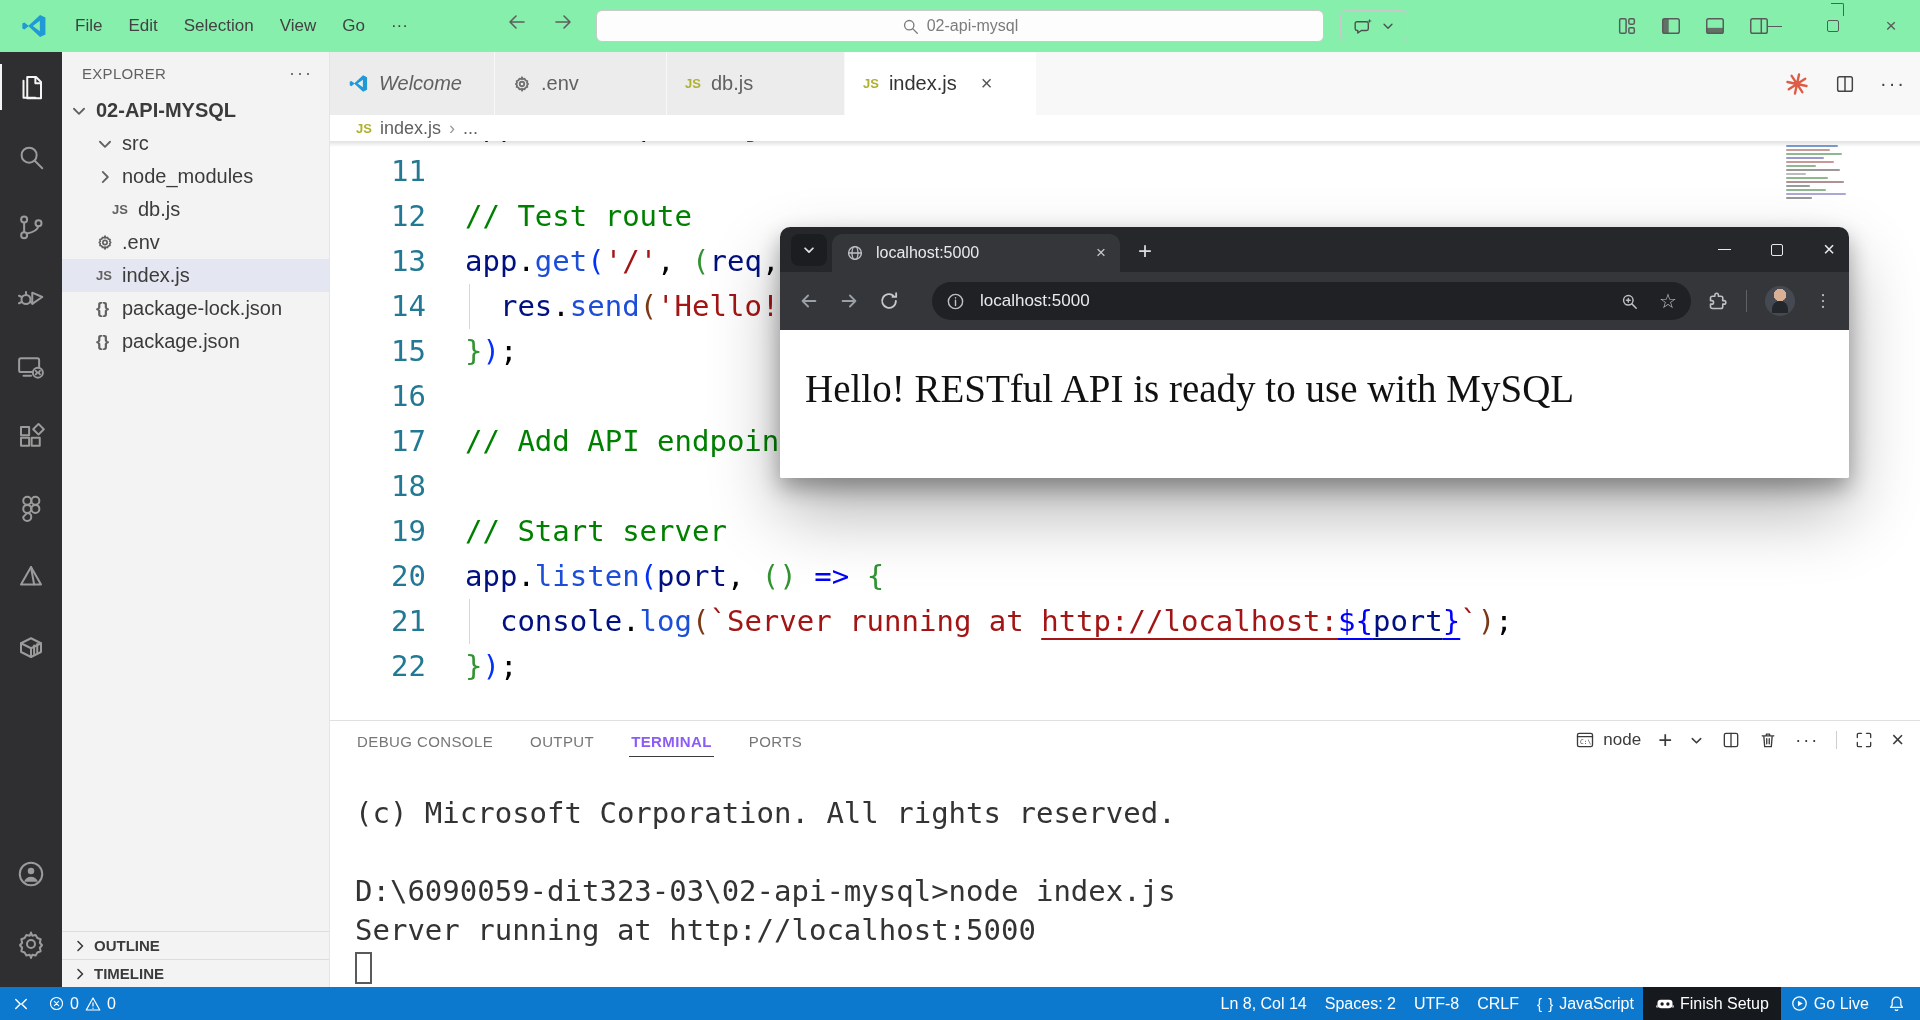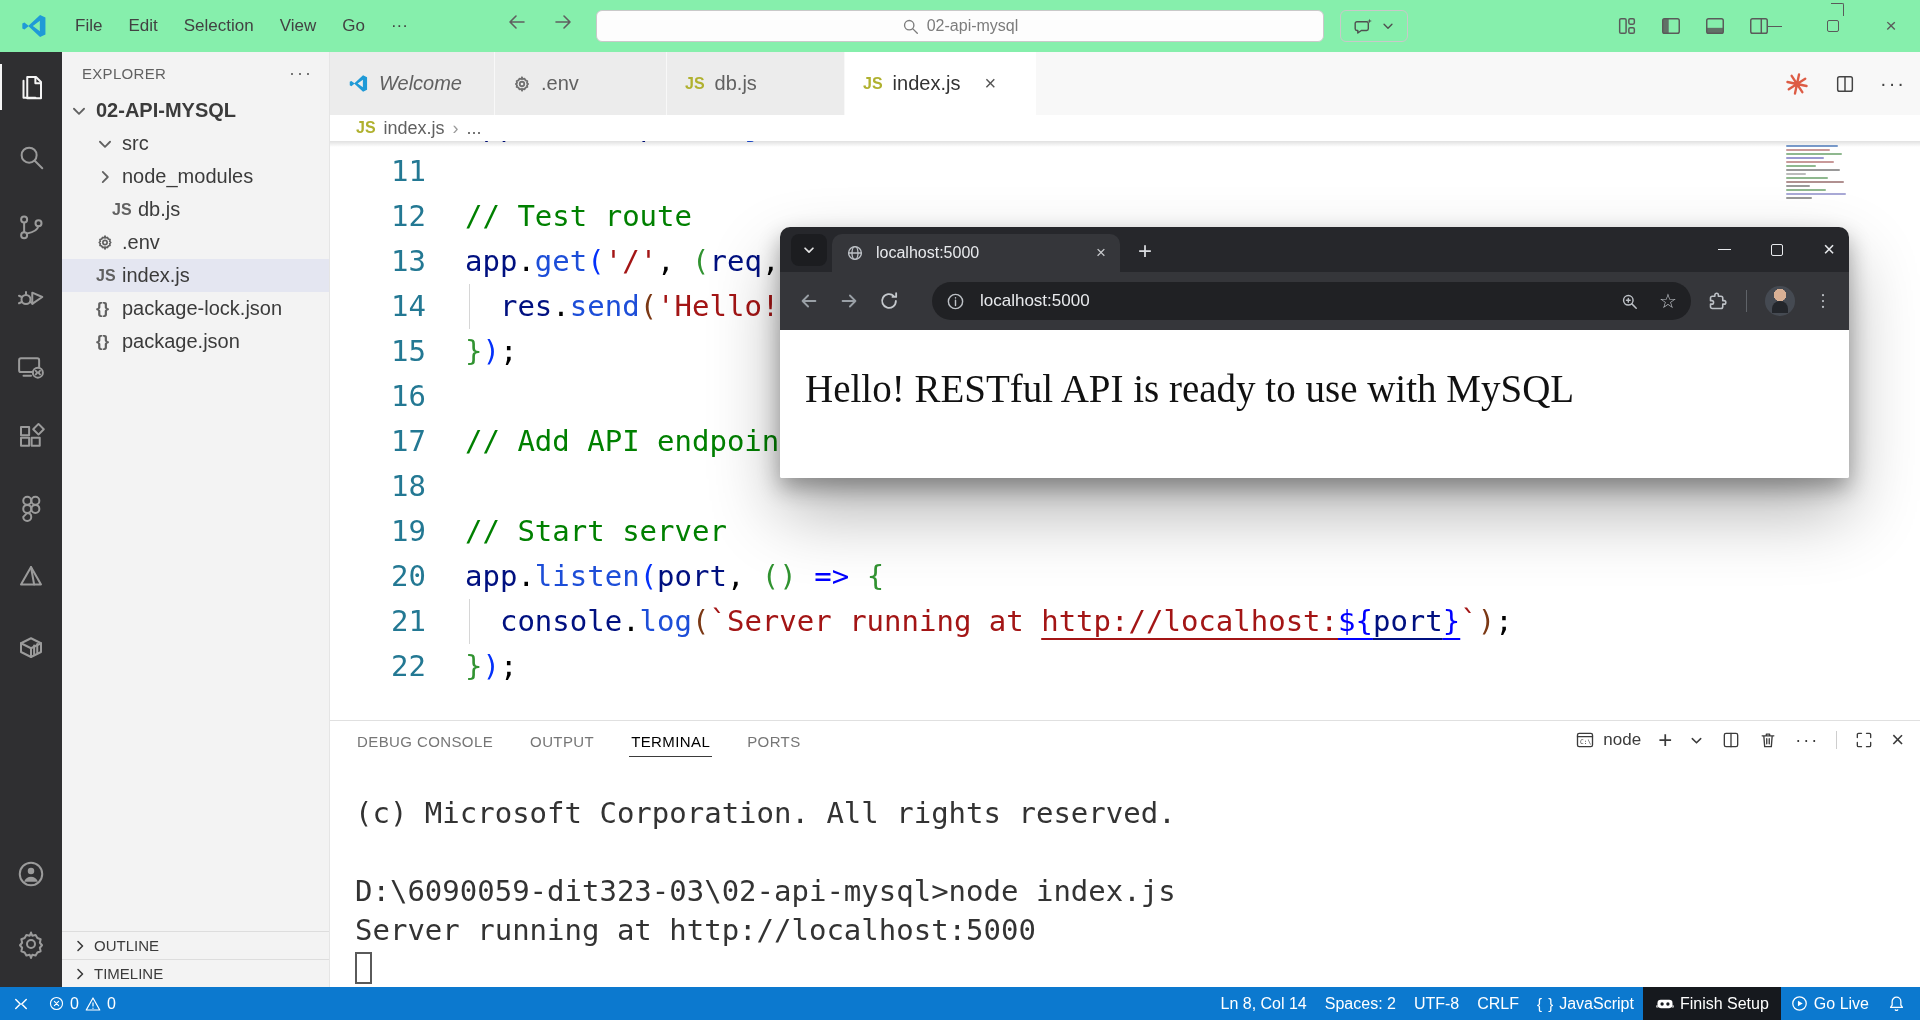--- a/index.html
+++ b/index.html
@@ -37,25 +37,25 @@
   #sidebar { position:absolute; left:62px; top:52px; width:268px; height:935px; background:#f3f3f3; border-right:1px solid #e5e5e5; }
   #sidebar-header { height:42px; display:flex; align-items:center; justify-content:space-between; padding:0 16px 0 20px; color:#616161; }
   #sidebar-title { font-size:15px; letter-spacing:.3px; }
   .tree { font-size:20px; color:#3b3b3b; }
   .titem { height:33px; display:flex; align-items:center; gap:8px; padding-left:18px; }
   .titem .tw { width:18px; color:#616161; flex:0 0 18px; }
   .titem.root { font-weight:bold; padding-left:8px; }
   .titem.child1 { padding-left:34px; }
   .titem.child2 { padding-left:50px; }
   .titem.selected { background:#e4e6f1; }
-  .jsbadge { font-size:16px; font-weight:bold; color:#b0b12f; letter-spacing:0; }
+  .jsbadge { font-size:13px; font-weight:bold; color:#b0b12f; letter-spacing:0; }
   .jsonbadge { font-size:17px; font-weight:bold; color:#b0b12f; }
   .gearicon { color:#707070; }
   .bottom-sect { position:absolute; left:0; right:0; height:28px; border-top:1px solid #dddddd; display:flex; align-items:center;
-    gap:6px; padding-left:10px; font-weight:normal; font-size:15px; color:#3b3b3b; background:#f3f3f3; }
+    gap:6px; padding-left:10px; font-weight:bold; font-size:15px; color:#3b3b3b; background:#f3f3f3; }
 
   
   #tabsbar { position:absolute; left:330px; top:52px; width:1590px; height:63px; background:#f8f8f8; display:flex; }
   .etab { height:63px; display:flex; align-items:center; gap:10px; padding:0 16px 0 18px; background:#ececec;
     color:#616161; font-size:20px; border-right:1px solid #f8f8f8; }
   .etab.active { background:#ffffff; color:#333; }
   .etab .close { margin-left:14px; color:#555; font-size:20px; }
   #editor-actions { position:absolute; right:14px; top:0; height:63px; display:flex; align-items:center; gap:24px; color:#444; }
   #spark { color:#dd5c45; }
 
@@ -103,21 +103,21 @@
   #b-avatar { width:30px; height:30px; border-radius:50%; background:radial-gradient(circle at 50% 30%, #d8b095 0 24%, #454a52 25% 100%); position:relative; overflow:hidden; }
   #b-avatar::after { content:''; position:absolute; left:7px; top:15px; width:16px; height:12px; border-radius:8px 8px 0 0; background:#23262b; }
   #b-content { height:148px; background:#ffffff; border-radius:0 0 2px 2px; }
   #b-body-text { font-family:"Liberation Serif", serif; font-size:39px; color:#111; padding:36px 0 0 25px; white-space:nowrap; }
   .bstar { font-size:20px; }
 
   
   #panel { position:absolute; left:330px; top:720px; width:1590px; height:267px; background:#fff; border-top:1px solid #e0e0e0; }
   #panel-tabs { display:flex; gap:33px; padding-left:25px; height:38px; align-items:center; }
   .ptab { font-size:15px; letter-spacing:.4px; color:#767676; padding:9px 2px 6px; border-bottom:1.5px solid transparent; }
-  .ptab.active { color:#000000; border-bottom-color:#3b3b3b; }
+  .ptab.active { color:#8b5cf6; border-bottom-color:#3b3b3b;font-weight:bold; }
   #panel-actions { position:absolute; right:16px; top:0; height:38px; display:flex; align-items:center; gap:17px; color:#3b3b3b; }
   #term-profile { display:flex; align-items:center; gap:8px; font-size:17px; color:#3b3b3b; }
   .pdivider { width:0; height:18px; border-left:1px solid #cecece; }
   #term-lines { position:absolute; left:25px; top:73px; font-family:"DejaVu Sans Mono", monospace; font-size:29px; color:#333333; }
   .tline { height:39px; line-height:39px; white-space:pre; }
   #term-cursor { width:17px; height:32px; border:2px solid #5a5a5a; margin-top:2px; }
 
   
   #statusbar { position:absolute; left:0; top:987px; width:1920px; height:33px; background:#0c79cf; color:#ffffff;
     display:flex; align-items:center; font-size:16px; }

